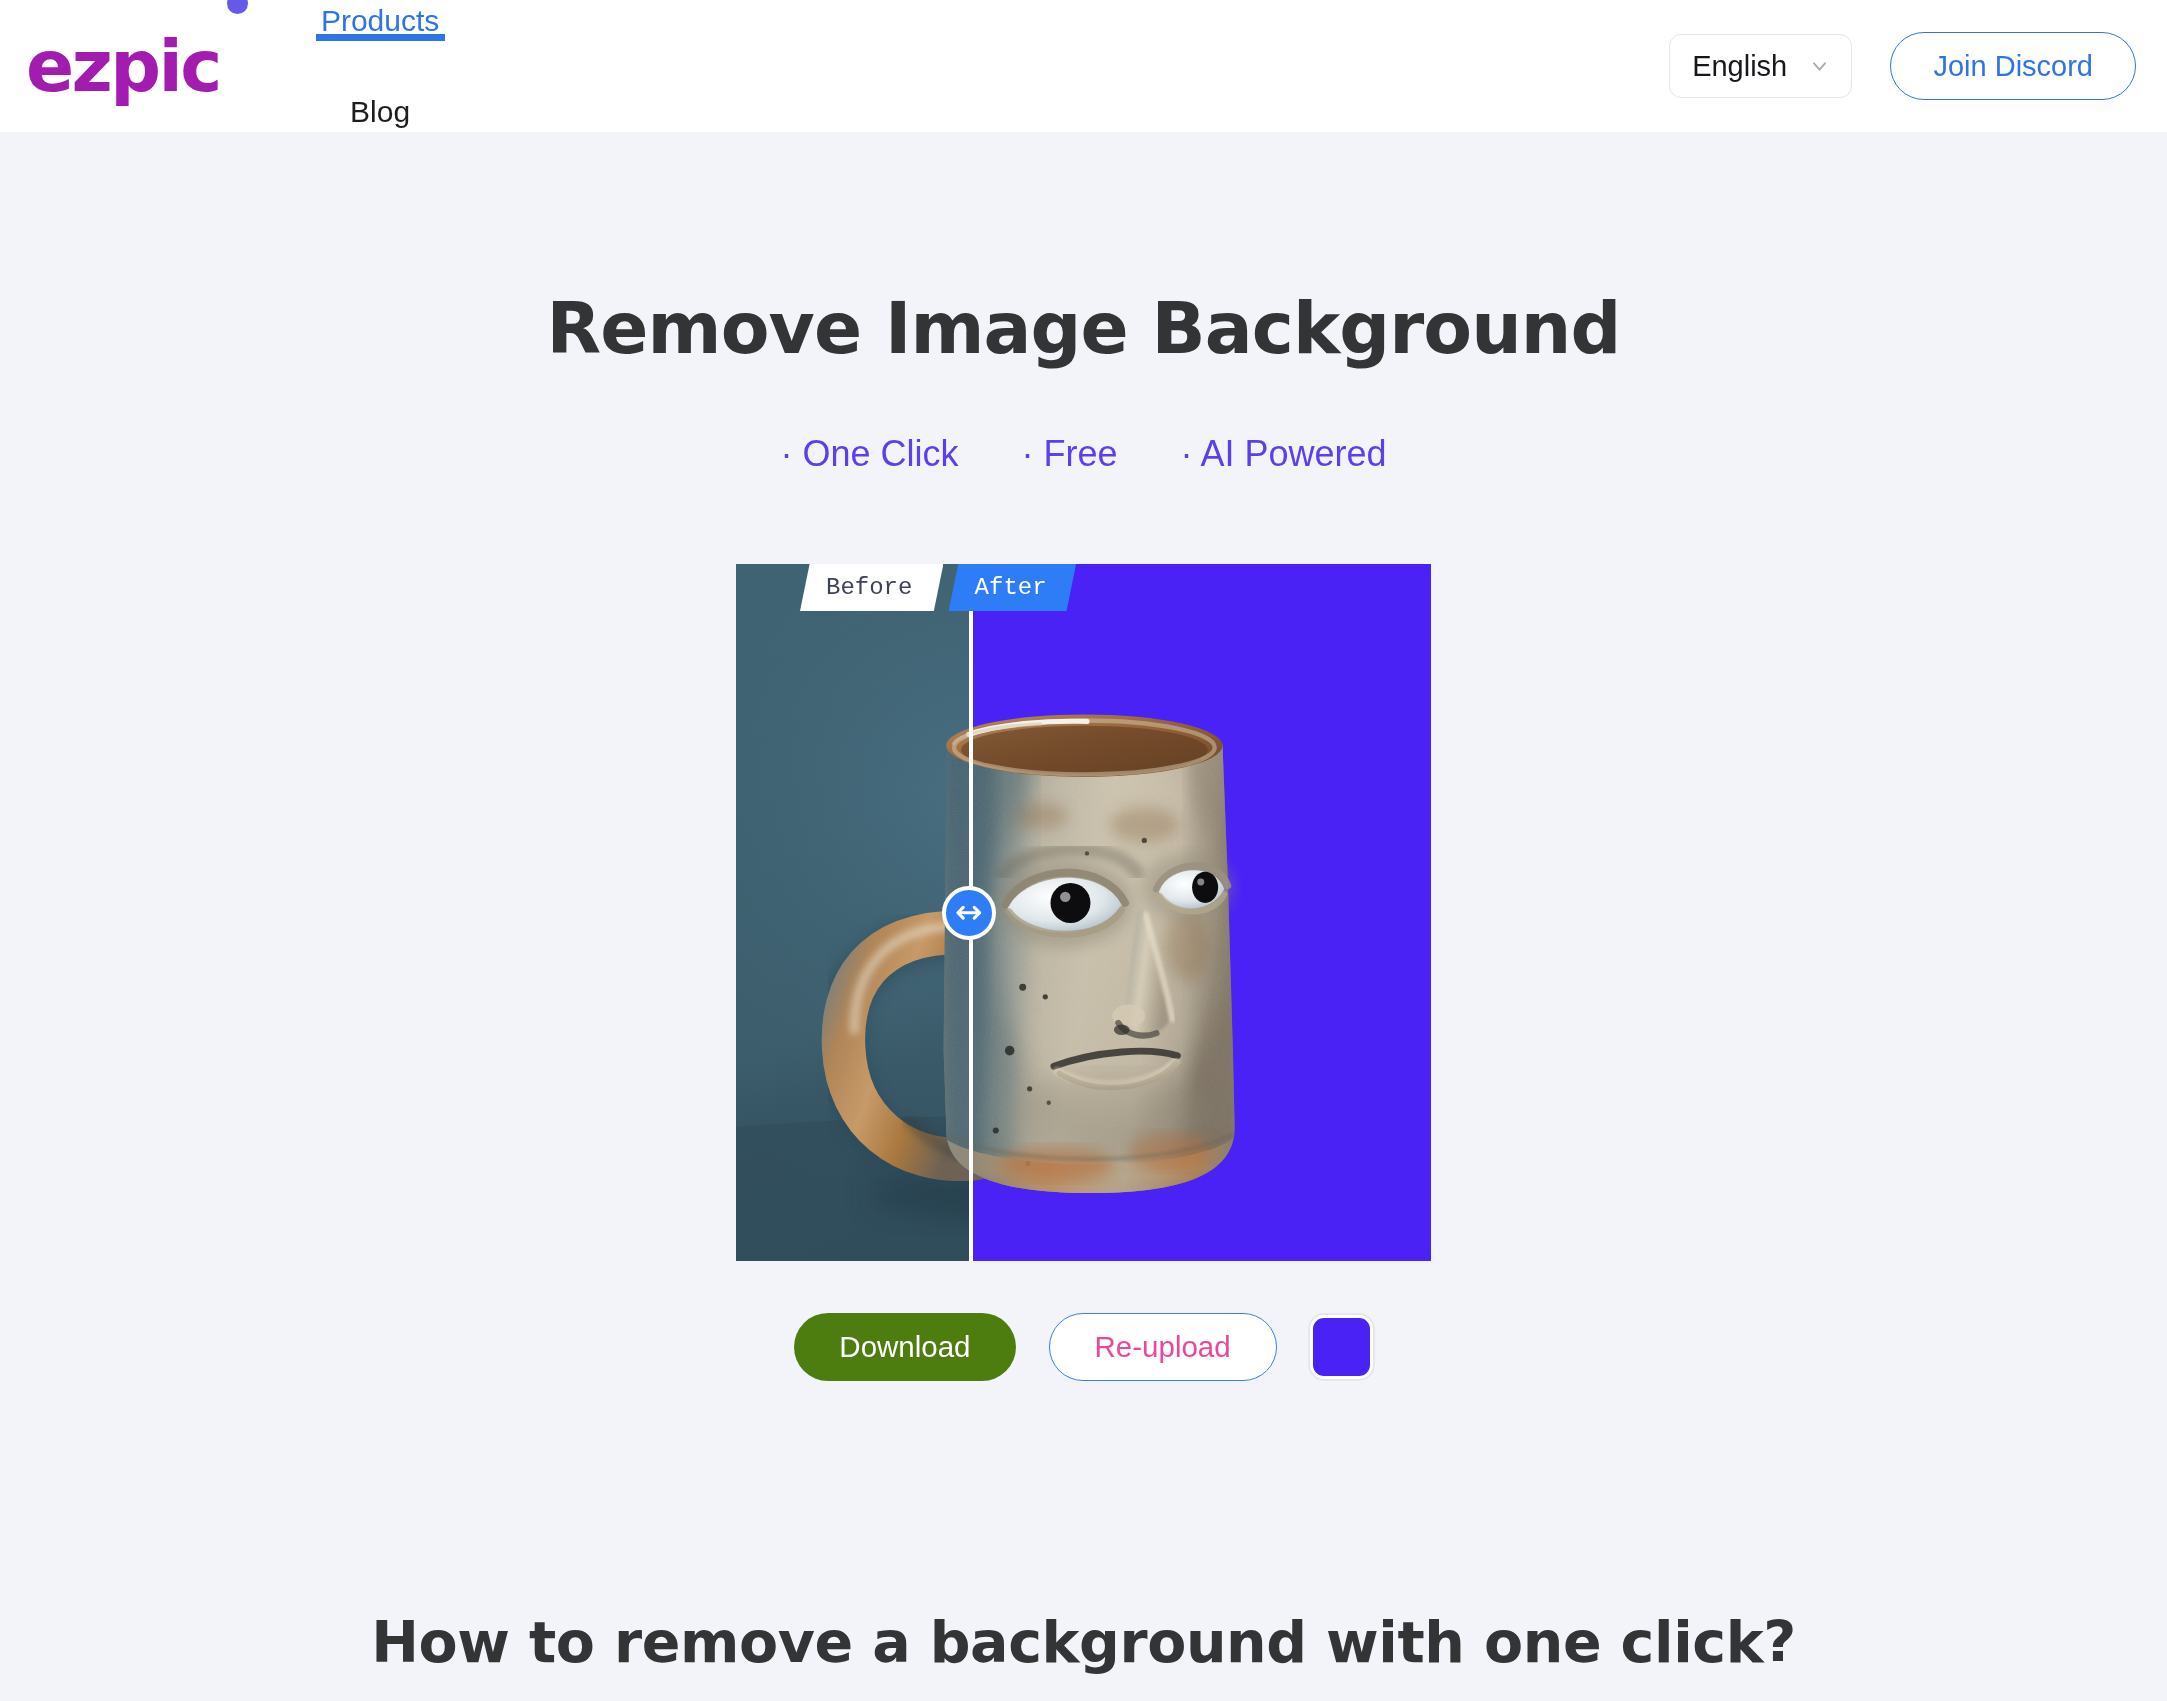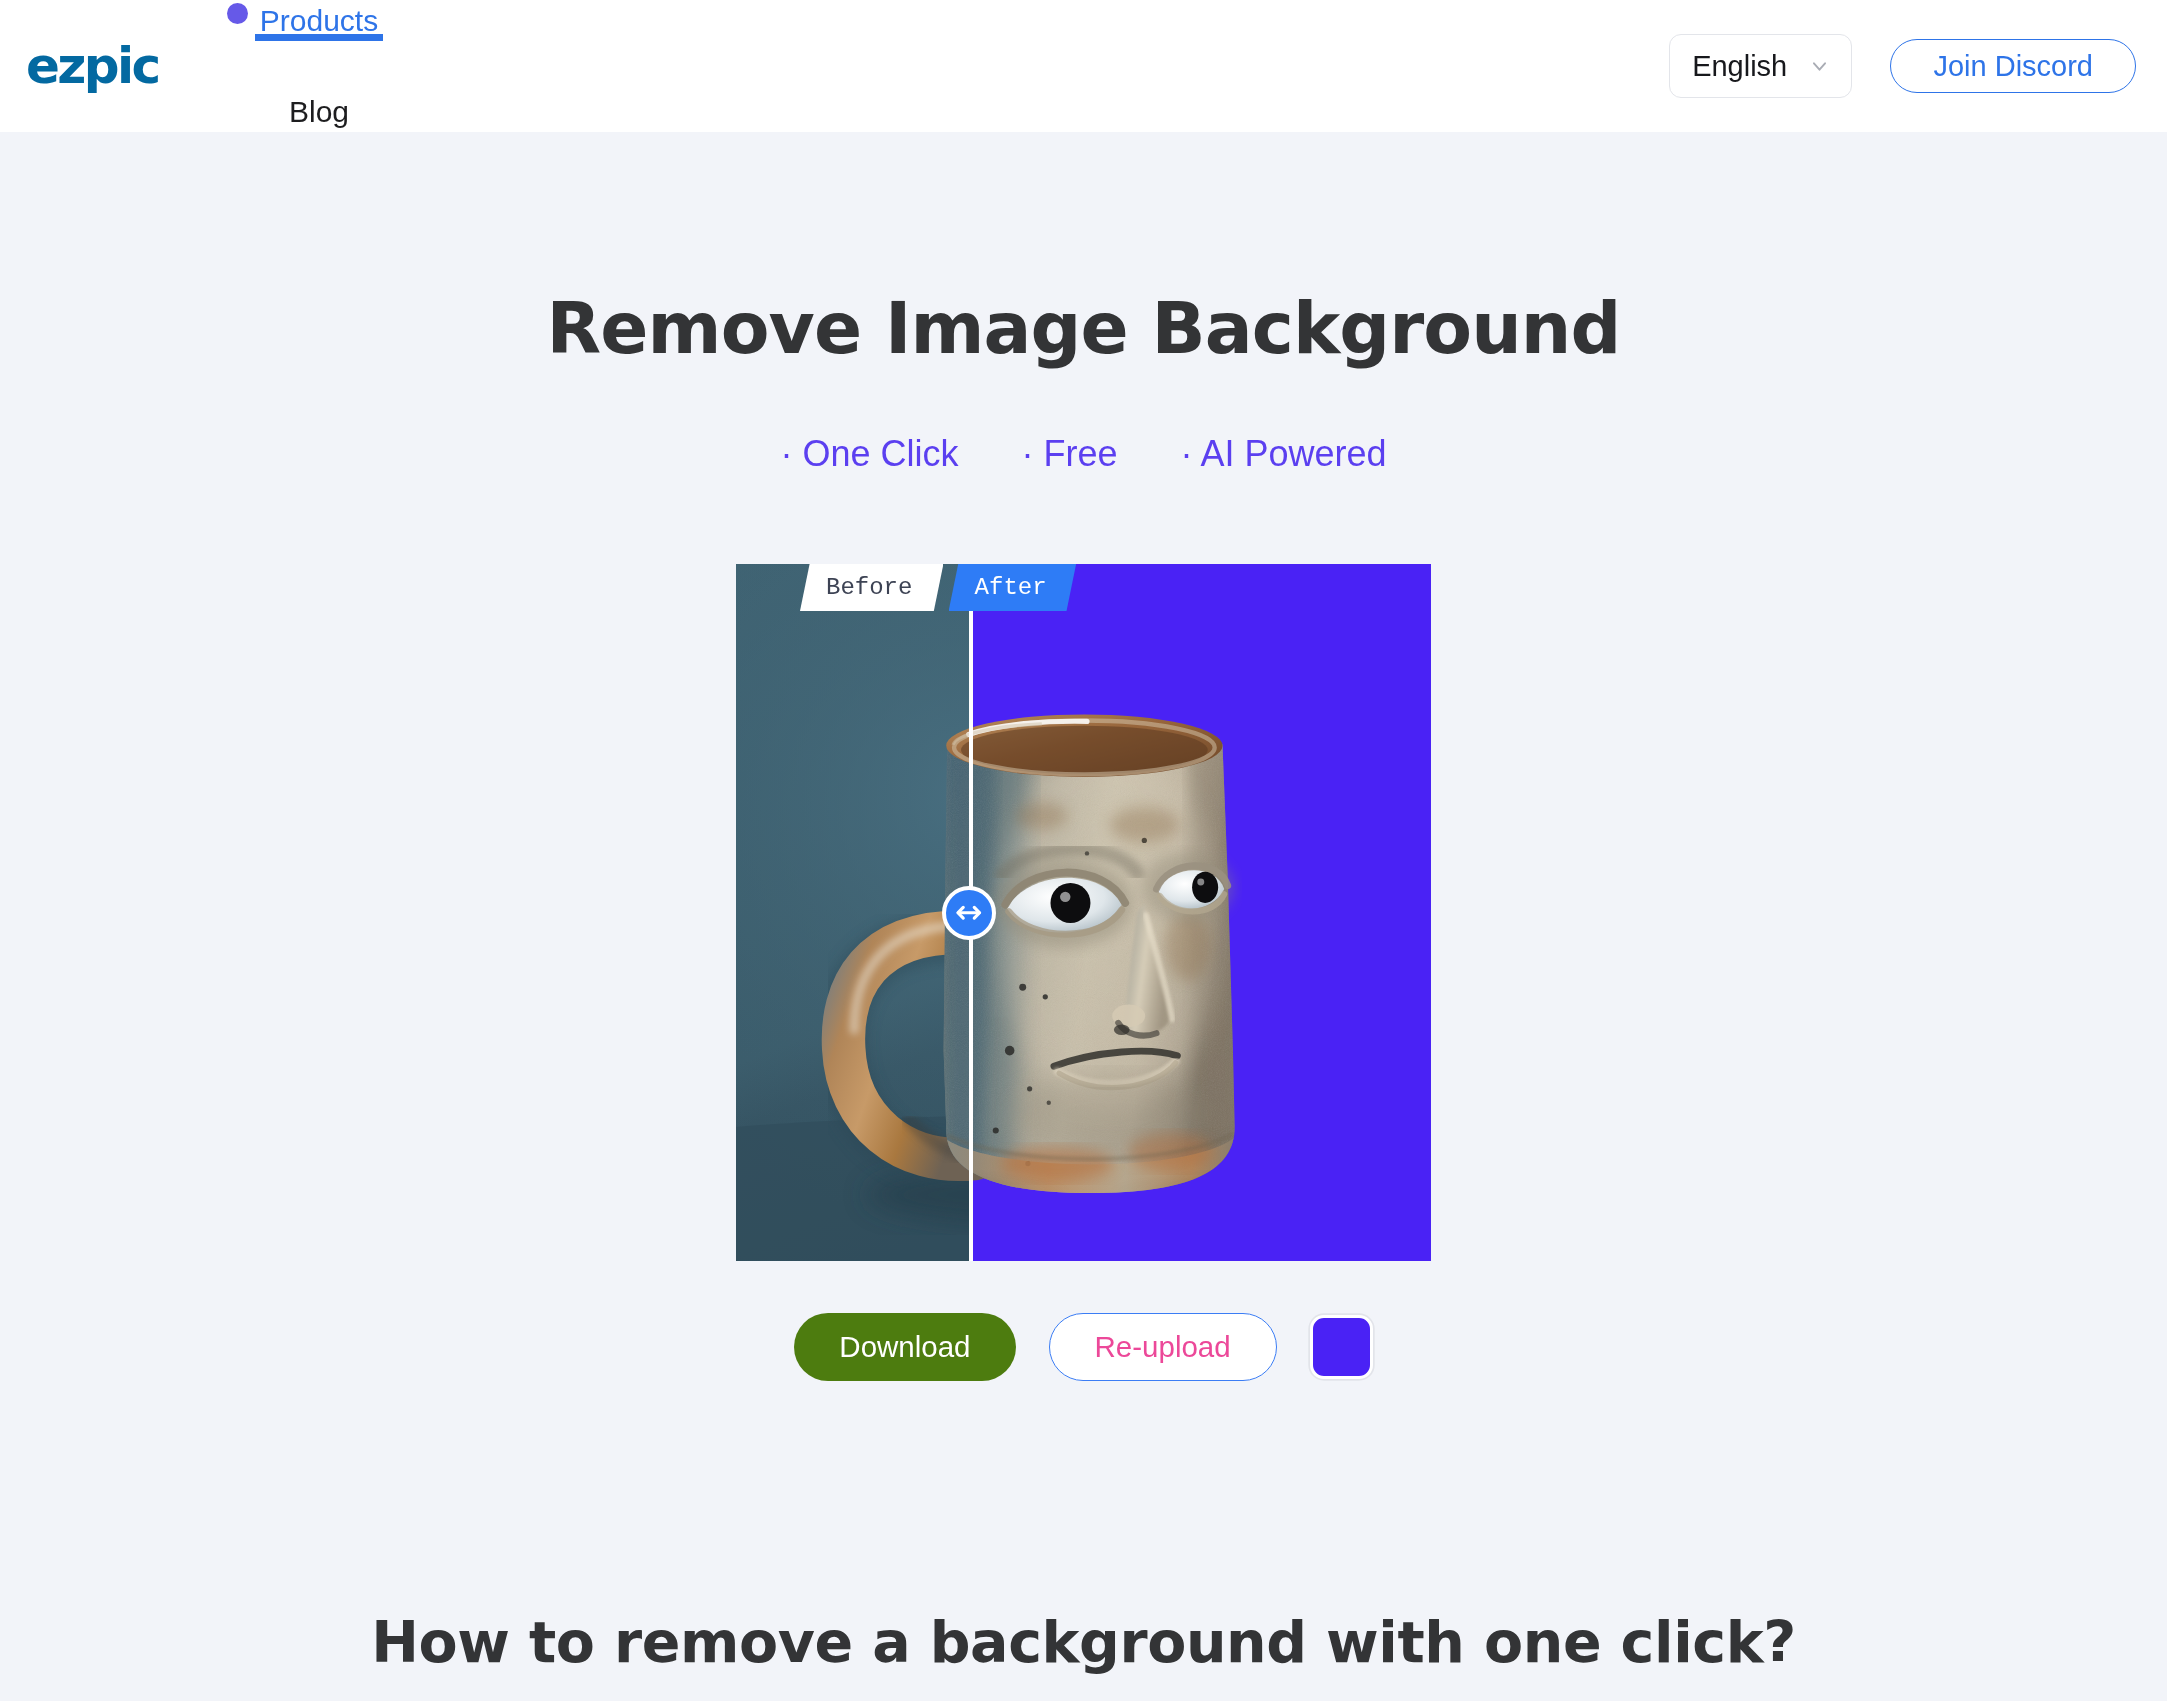--- a/index.html
+++ b/index.html
@@ -23,24 +23,24 @@
     align-items: center;
     padding: 0 31px 0 26px;
   }
   .logo {
     display: flex;
     align-items: baseline;
     position: relative;
     margin-right: 96px;
   }
   .logo-text {
-    font-size: 50px;
+    font-size: 71px;
     font-weight: 700;
     letter-spacing: -2.6px;
-    color: #0369a1;
+    color: #a21caf;
     line-height: 1;
     font-family: "DejaVu Sans", sans-serif;
   }
   .logo-dot {
     position: absolute;
     width: 21px; height: 21px;
     border-radius: 50%;
     background: #6659e8;
     left: 201px;
     top: -38px;
@@ -90,21 +90,21 @@
   .lang-select .label { font-size: 29px; color: #17181c; }
   .chev {
     width: 19px; height: 19px;
     display: block;
   }
   .discord-btn {
     border: 1.7px solid #2e74e8;
     color: #2e74e8;
     background: #fff;
     border-radius: 868px;
-    height: 54px;
+    height: 68px;
     padding: 0 42px;
     font-size: 29px;
     cursor: pointer;
     font-family: inherit;
     display: flex;
     align-items: center;
   }
 
   
   .main {

